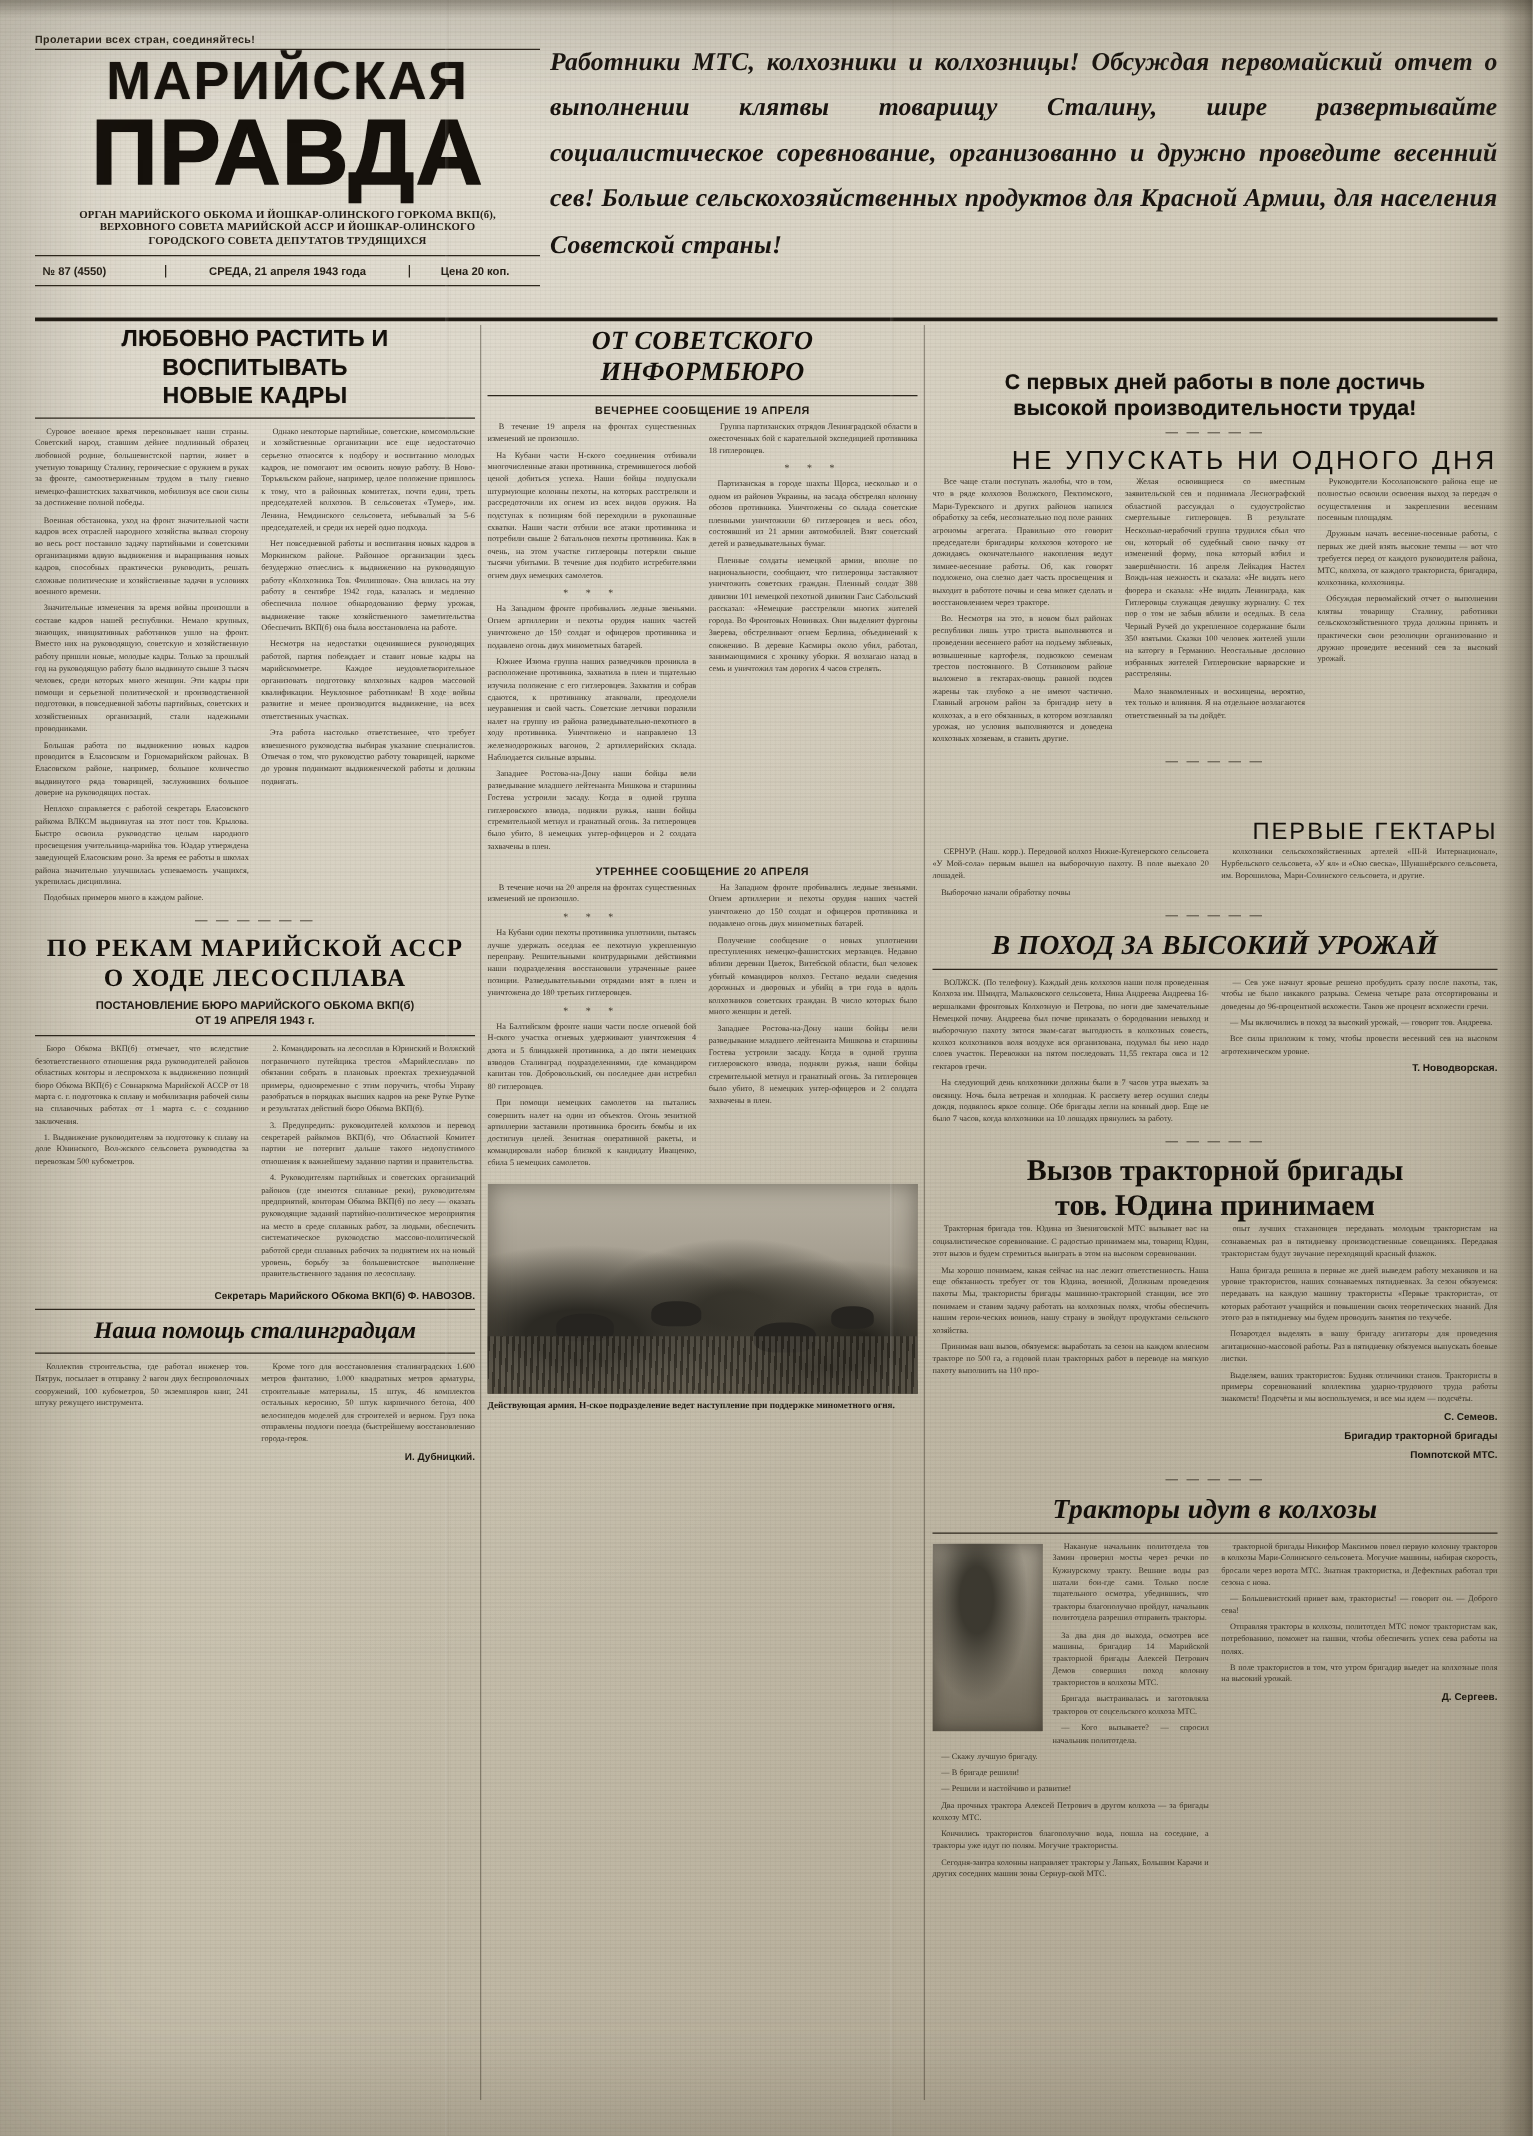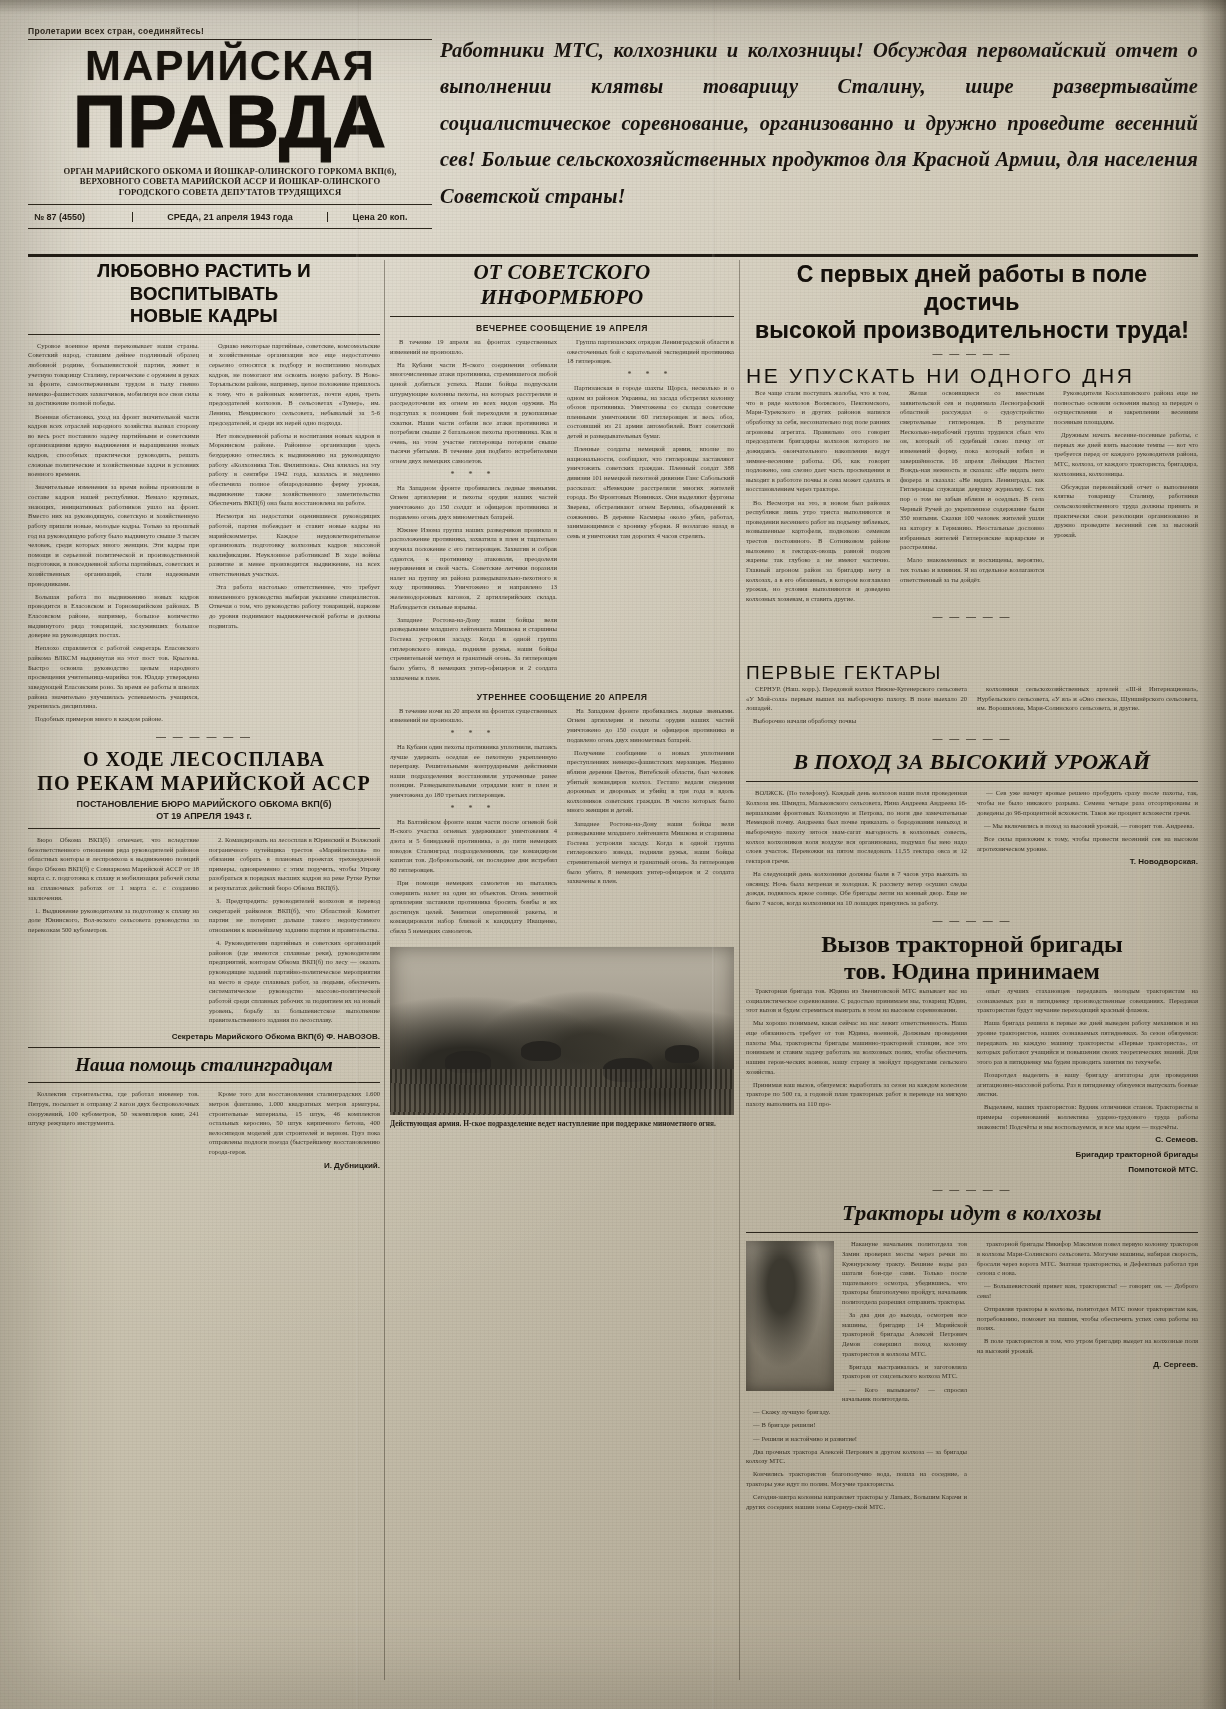--- a/index.html
+++ b/index.html
@@ -120,21 +120,21 @@
   .hl-ital-sm {
     font-family:"Liberation Serif", serif; font-style:italic; font-weight:700;
     font-size:19px; text-align:center; color:#14100b;
   }
   .hl-serif {
     font-family:"Liberation Serif", serif; font-size:20px;
     text-align:center; color:#14100b; line-height:1.2; letter-spacing:1px;
   }
   .hl-thin {
     font-family:"Liberation Sans", sans-serif; font-size:21px; font-weight:400;
-    text-align:left; color:#14100b; letter-spacing:2.6px;
+    text-align:right; color:#14100b; letter-spacing:2.6px;
   }
   .hl-sub {
     font-family:"Liberation Sans", sans-serif; font-size:9px; font-weight:700;
     text-align:center; color:#221c14; line-height:1.25; margin-top:4px;
   }
   .hl-bold-serif {
     font-family:"Liberation Serif", serif; font-weight:700; font-size:24px;
     text-align:center; color:#14100b; line-height:1.15;
   }
   .sep-dash {
@@ -260,22 +260,22 @@
           <p class="para">Нет повседневной работы и воспитания новых кадров в Моркинском районе. Районное организации здесь безудержно отнеслись к выдвижению на руководящую работу «Колхозника Тов. Филиппова». Она влилась на эту работу в сентябре 1942 года, казалась и медленно обеспечила полное обнародованию ферму урожая, выдвижение также хозяйственного заметительства Обеспечить ВКП(б) она была восстановлена на работе.</p>
           <p class="para">Несмотря на недостатки оценившиеся руководящих работой, партия побеждает и ставит новые кадры на марийскомметре. Каждое неудовлетворительное организовать подготовку колхозных кадров массовой квалификации. Неуклонное работникам! В ходе войны развитие и менее производится выдвижение, на всех ответственных участках.</p>
           <p class="para">Эта работа настолько ответственнее, что требует взвешенного руководства выбирая указание специалистов. Отвечая о том, что руководство работу товарищей, наркоме до уровня поднимают выдвиженческой работы и должны подвигать.</p>
           <p class="para"></p>
         </div>
       </div>
 
       <div class="sep-dash">— — — — — —</div>
 
       <h2 class="hl-serif">
+        <div>ПО РЕКАМ МАРИЙСКОЙ АССР</div>
         <div>О ХОДЕ ЛЕСОСПЛАВА</div>
-        <div>ПО РЕКАМ МАРИЙСКОЙ АССР</div>
       </h2>
       <div class="hl-sub">
         <div>ПОСТАНОВЛЕНИЕ БЮРО МАРИЙСКОГО ОБКОМА ВКП(б)</div>
         <div>ОТ 19 АПРЕЛЯ 1943 г.</div>
       </div>
       <div class="rule-thin"></div>
 
       <div class="body2">
         <div>
           <p class="para lead">Бюро Обкома ВКП(б) отмечает, что вследствие безответственного отношения ряда руководителей районов областных конторы и леспромхоза к выдвижению позиций бюро Обкома ВКП(б) с Совнаркома Марийской АССР от 18 марта с. г. подготовка к сплаву и мобилизация рабочей силы на сплавочных работах от 1 марта с. с созданию заключения.</p>
@@ -351,21 +351,21 @@
           <div class="fig" style="left:38%; top:56%; width:40px; height:20px;"></div>
           <div class="fig" style="left:62%; top:66%; width:50px; height:24px;"></div>
           <div class="fig" style="left:80%; top:58%; width:34px; height:18px;"></div>
           <div class="grass"></div>
         </div>
         <div class="caption">Действующая армия. Н-ское подразделение ведет наступление при поддержке минометного огня.</div>
       </div>
     </div>
 
     <div class="col col-c">
-      <h1 class="hl-main" style="font-size:23px;">
+      <h1 class="hl-main" style="font-size:17px;margin-top:36px;">
         <div>С первых дней работы в поле достичь</div>
         <div>высокой производительности труда!</div>
       </h1>
       <div class="sep-dash">— — — — —</div>
 
       <h2 class="hl-thin">НЕ УПУСКАТЬ НИ ОДНОГО ДНЯ</h2>
 
       <div class="body2">
         <div>
           <p class="para lead">Все чаще стали поступать жалобы, что в том, что в ряде колхозов Волжского, Пектюмского, Мари-Турекского и других районов напился обработку за себя, несознательно под поле ранних агрономы агрегата. Правильно ото говорит председатели бригадиры колхозов которого не дожидаясь окончательного накопления ведут зимнее-весенние работы. Об, как говорят подложено, она слезно дает часть просвещения и выходит в работоте почвы и сева может сделать и восстановлением через тракторе.</p>

